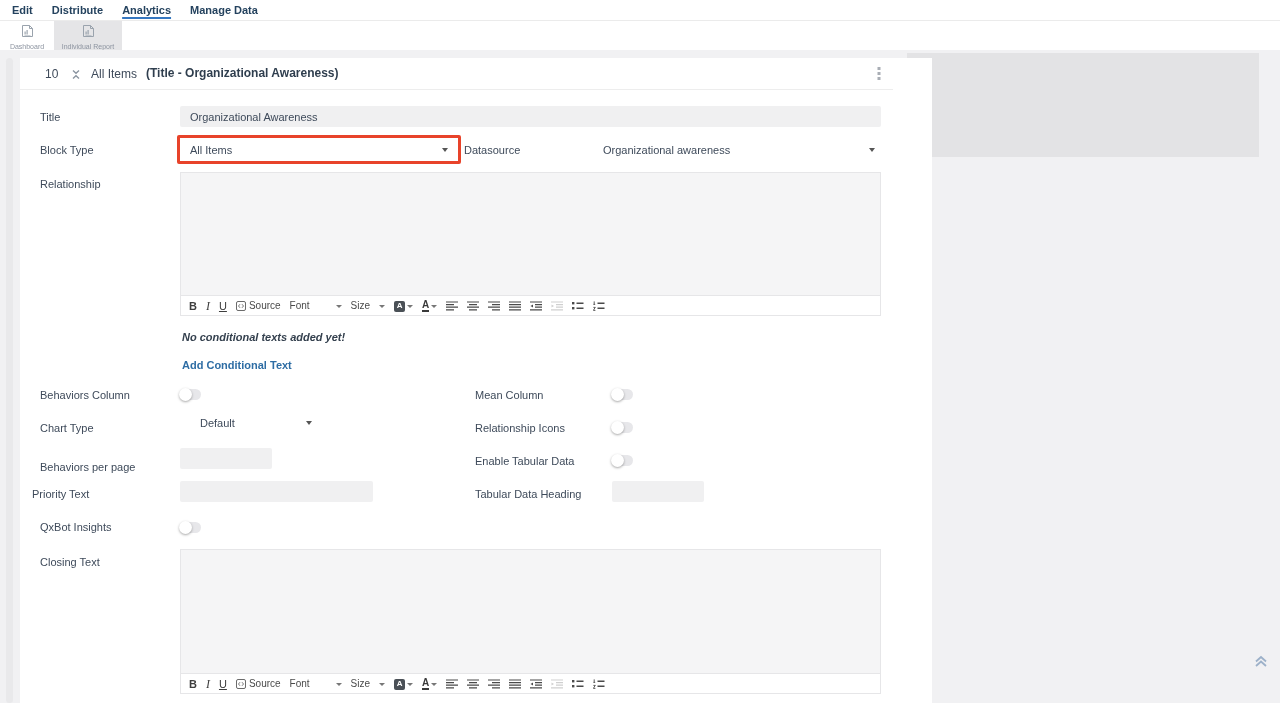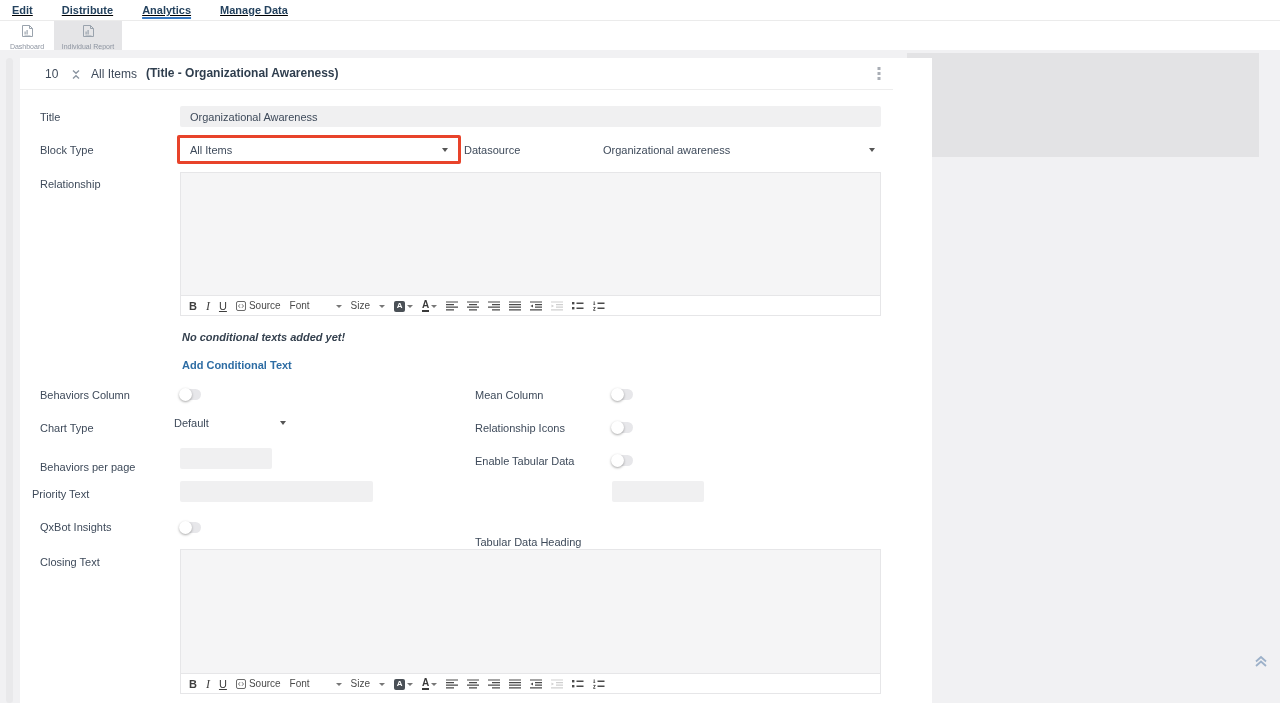--- a/index.html
+++ b/index.html
@@ -3,21 +3,21 @@
 <meta charset="utf-8">
 <style>
   html,body{margin:0;padding:0;}
   body{
     width:1280px;height:703px;overflow:hidden;position:relative;
     font-family:"Liberation Sans", sans-serif;background:#ffffff;
     -webkit-font-smoothing:antialiased;
   }
   
   .topnav{position:absolute;left:0;top:0;width:1280px;height:21px;background:#fff;
-    border-bottom:1px solid #ebebeb;display:flex;align-items:center;padding-left:12px;gap:29px;box-sizing:border-box;text-decoration:underline;}
+    border-bottom:1px solid #ebebeb;display:flex;align-items:center;padding-left:12px;gap:19px;box-sizing:border-box;}
   .topnav .nav-item{font-size:11px;font-weight:bold;color:#24425e;cursor:pointer;line-height:20px;}
   .topnav .nav-item.active{text-decoration:underline;text-decoration-color:#3577c1;text-decoration-thickness:1.5px;text-underline-offset:3px;}
   
   .tabstrip{position:absolute;left:0;top:21px;width:1280px;height:29px;background:#fff;}
   .rtab{position:absolute;top:0;height:29px;display:flex;flex-direction:column;align-items:center;justify-content:flex-start;cursor:pointer;}
   .rtab .ticon{margin-top:3px;}
   .rtab .tlabel{font-size:7px;color:#8d94a0;margin-top:1px;white-space:nowrap;}
   .rtab.selected{background:#e5e5e7;}
   #tab-dashboard{left:2px;width:50px;}
   #tab-individual{left:54px;width:68px;}
@@ -34,21 +34,21 @@
   .hdr-kebab{position:absolute;right:12px;top:8px;cursor:pointer;}
   
   .flabel{position:absolute;font-size:11px;color:#3e4a5a;white-space:nowrap;}
   .ginput{position:absolute;background:#f0f0f1;border:none;border-radius:2px;font-family:"Liberation Sans",sans-serif;
     font-size:11px;color:#3e4a5a;padding:0 10px;box-sizing:border-box;outline:none;}
   .dropdown{position:absolute;display:flex;align-items:center;cursor:pointer;box-sizing:border-box;}
   .dropdown .dval{font-size:11px;color:#3e4a5a;flex:1;}
   .caret{width:0;height:0;border-left:3.5px solid transparent;border-right:3.5px solid transparent;border-top:4px solid #555;}
   .blocktype-box{left:157px;top:77px;width:284px;height:29px;background:#fff;border:3px solid #e8432a;border-radius:2px;padding:0 10px;}
   .datasource-box{left:575px;top:77px;width:290px;height:29px;background:#fff;padding:0 10px 0 8px;}
-  .charttype-box{left:150px;top:357px;width:120px;height:16px;padding:0 4px;}
+  .charttype-box{left:176px;top:357px;width:120px;height:16px;padding:0 4px;}
   
   .toggle{position:absolute;width:21px;height:11px;background:#e7e7ea;border-radius:7px;cursor:pointer;}
   .toggle .knob{position:absolute;left:-1px;top:-1px;width:13px;height:13px;background:#fff;border-radius:50%;
     box-shadow:0 1px 2.5px rgba(0,0,0,.35);}
   
   .editor{position:absolute;left:160px;width:701px;border:1px solid #e6e6e8;box-sizing:border-box;background:#fff;}
   .editor .econtent{background:#f5f5f6;}
   .editor .etoolbar{height:20px;border-top:1px solid #e6e6e8;display:flex;align-items:center;padding:0 8px;gap:9px;}
   .tb-btn{display:flex;align-items:center;gap:3px;cursor:pointer;color:#3e3e3e;line-height:1;}
   .tb-bold{font-weight:800;font-size:11px;}
@@ -249,21 +249,21 @@
 
   <span class="flabel" style="left:20px;top:403px;">Behaviors per page</span>
   <input class="ginput" style="left: 160px; top: 390px; width: 92px; height: 21px;" value="">
   <span class="flabel" style="left:455px;top:397px;">Enable Tabular Data</span>
   <div class="toggle" style="left:592px;top:397px;">
       <div class="knob"></div>
     </div>
 
   <span class="flabel" style="left:12px;top:430px;">Priority Text</span>
   <input class="ginput" style="left: 160px; top: 423px; width: 193px; height: 21px;" value="">
-  <span class="flabel" style="left:455px;top:430px;margin-top:48px;">Tabular Data Heading</span>
+  <span class="flabel" style="left:455px;top:430px;">Tabular Data Heading</span>
   <input class="ginput" style="left: 592px; top: 423px; width: 92px; height: 21px;" value="">
 
   <span class="flabel" style="left:20px;top:463px;">QxBot Insights</span>
   <div class="toggle" style="left:160px;top:464px;">
       <div class="knob"></div>
     </div>
 
   <span class="flabel" style="left:20px;top:498px;">Closing Text</span>
   <div class="editor" style="top:491px;height:145px;">
     <div class="econtent" style="height:123px;"></div>

